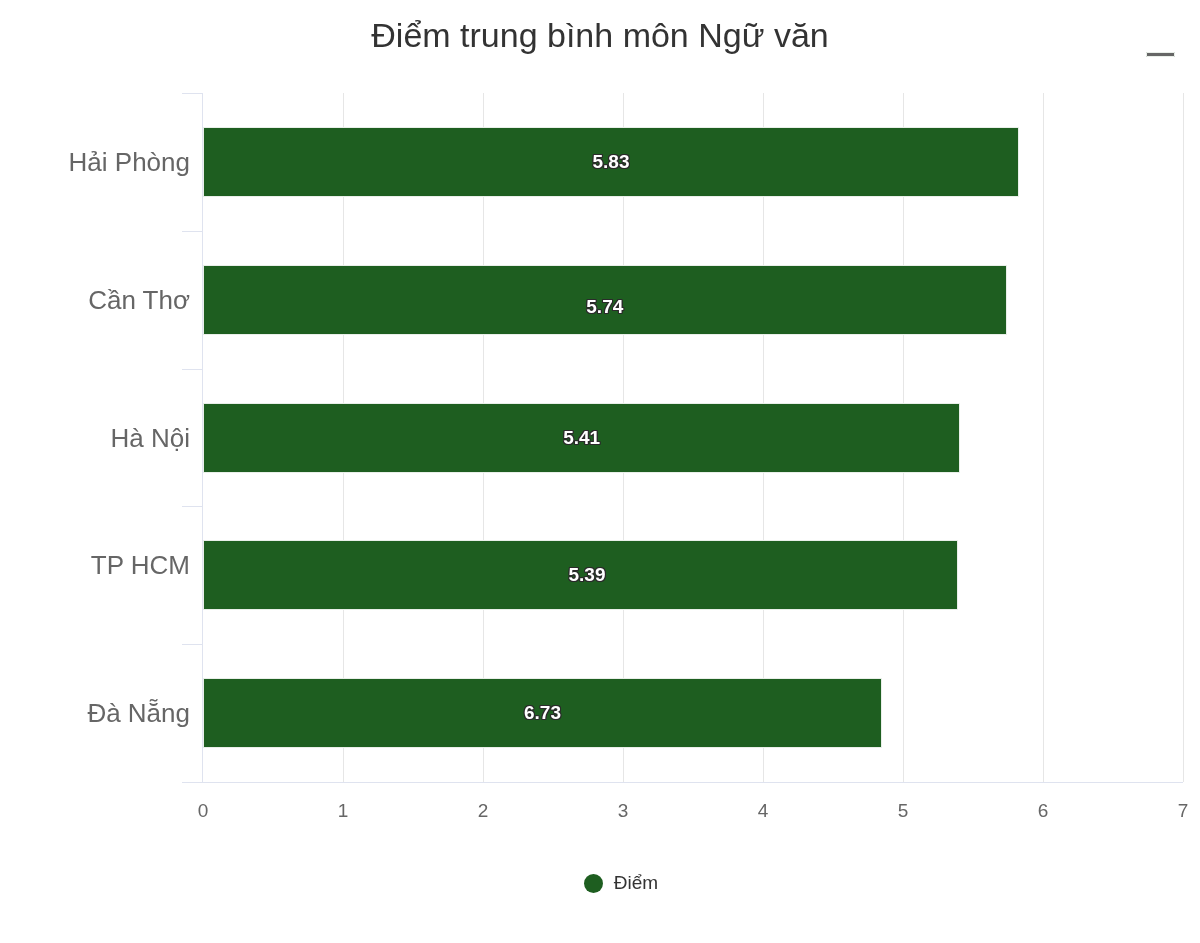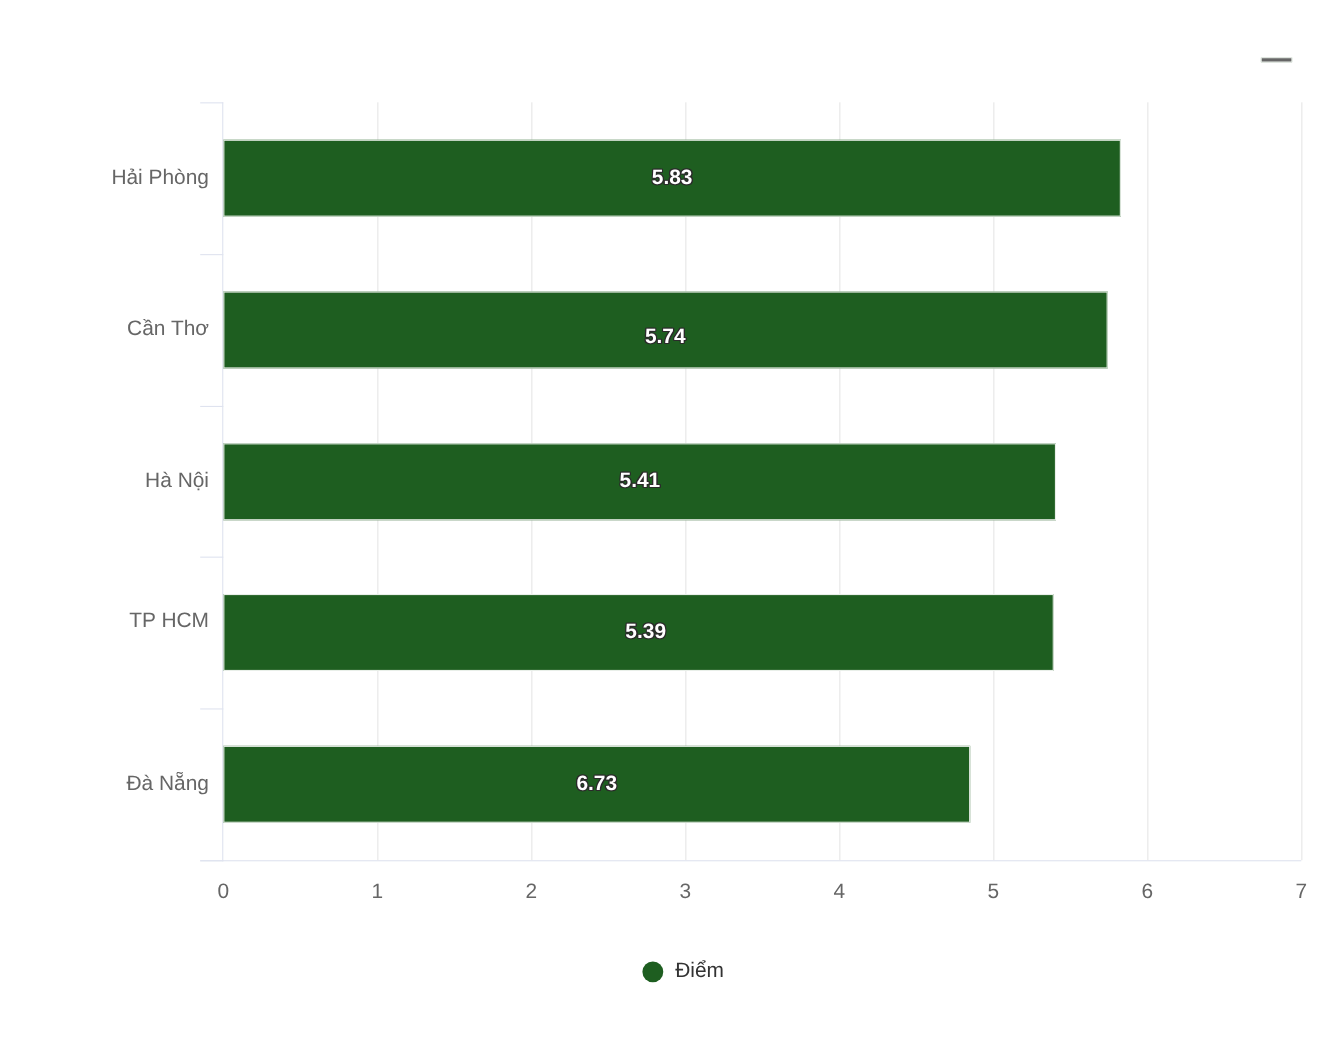--- a/index.html
+++ b/index.html
@@ -139,21 +139,21 @@
        1px  0px 0 #2b2b2b,
       -1px  0px 0 #2b2b2b;
   }
 
   
   .cat-label {
     position: absolute;
     right: 0;
     width: 172px;
     text-align: right;
-    font-size: 19px;
+    font-size: 26px;
     color: #666666;
     white-space: nowrap;
     transform: translateY(-50%);
   }
   .cat-label-wrap {
     position: absolute;
     left: 0;
     top: 0;
     width: 190px;
     height: 943px;
@@ -199,20 +199,21 @@
     color: #333333;
     font-weight: normal;
     white-space: nowrap;
   }
 </style>
 </head>
 <body>
 
 <div class="chart-container">
 
+  <div class="chart-title">Điểm trung bình môn Ngữ văn</div>
 
   <button class="context-button" aria-label="Chart context menu">
     <span class="bar"></span>
     <span class="bar"></span>
     <span class="bar"></span>
   </button>
 
   <div class="axis-line-y"></div>
   <div class="axis-line-x"></div>
 

